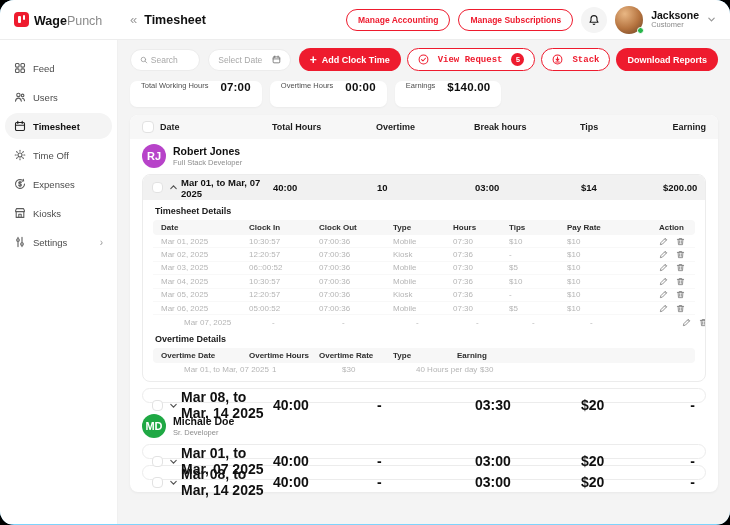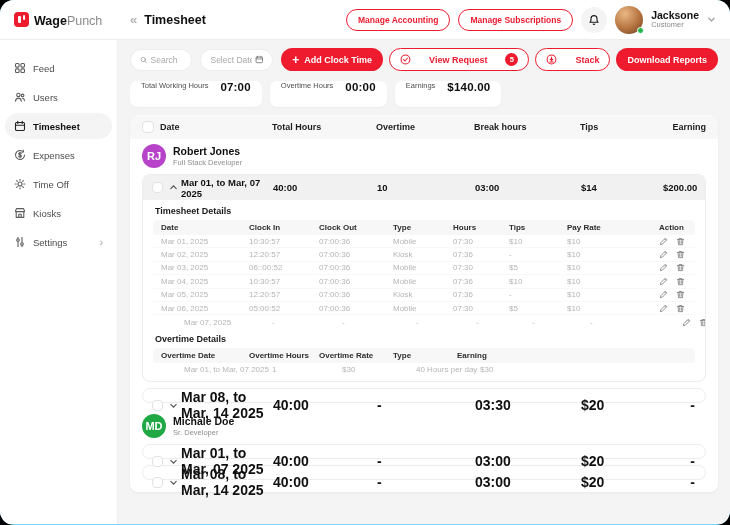--- a/index.html
+++ b/index.html
@@ -41,21 +41,21 @@
   
   .main{flex:1;background:#f4f4f4;overflow:hidden;}
   .toolbar{display:flex;align-items:center;padding:8px 12px 4px;gap:8px;}
   .search-pill,.date-pill{display:flex;align-items:center;gap:3px;background:#fff;border:1px solid #ececec;border-radius:12px;height:22px;padding:0 9px;}
   .search-pill{width:86px;}
   .date-pill{width:102px;}
   .search-pill input,.date-pill input{border:none;outline:none;font-size:8.5px;width:100%;color:#333;background:transparent;font-family:inherit;}
   .search-pill input::placeholder,.date-pill input::placeholder{color:#a8a8a8;}
   .toolbar-right{margin-left:auto;display:flex;align-items:center;gap:6px;}
   .btn-solid{background:var(--accent);color:#fff;border:none;border-radius:13px;height:23px;padding:0 11px;font-size:9px;font-weight:bold;display:flex;align-items:center;gap:5px;cursor:pointer;white-space:nowrap;font-family:inherit;}
-  .btn-outline{background:#fff;color:var(--accent);border:1px solid var(--accent);border-radius:13px;height:23px;padding:0 10px;font-size:9px;font-weight:bold;display:flex;align-items:center;gap:18px;cursor:pointer;white-space:nowrap;font-family:Liberation Sans, sans-serif;}
+  .btn-outline{background:#fff;color:var(--accent);border:1px solid var(--accent);border-radius:13px;height:23px;padding:0 10px;font-size:9px;font-weight:bold;display:flex;align-items:center;gap:9px;cursor:pointer;white-space:nowrap;font-family:Liberation Mono, monospace;}
   .plus{font-size:12px;font-weight:bold;line-height:1;}
   .badge{width:13px;height:13px;border-radius:50%;background:var(--accent);color:#fff;font-size:7.5px;font-weight:bold;display:flex;align-items:center;justify-content:center;}
 
   .summary{display:flex;gap:8px;padding:6px 12px 0;}
   .sum-card{background:#fff;border-radius:7px;height:26px;display:flex;gap:12px;padding:0 11px;box-shadow:0 1px 2px rgba(0,0,0,.04);}
   .sum-label{font-size:7.5px;color:#4f4f4f;}
   .sum-value{font-size:11.5px;font-weight:bold;color:#0e0e0e;letter-spacing:.2px;}
 
   
   .card{margin:8px 12px 0;background:#fff;border-radius:8px;box-shadow:0 1px 3px rgba(0,0,0,.05);padding-bottom:6px;}
@@ -150,32 +150,32 @@
       </div>
       <div class="side-item active">
         <svg width="12" height="12" viewBox="0 0 12 12" fill="none" stroke-width="1.1" stroke-linecap="round">
             <rect x="1.5" y="2.5" width="9" height="8" rx="1.2"></rect>
             <path d="M3.8 1.3v2.2M8.2 1.3v2.2M1.5 5.2h9"></path>
           </svg>
         <span>Timesheet</span>
       </div>
       <div class="side-item">
         <svg width="12" height="12" viewBox="0 0 12 12" fill="none" stroke-width="1.1" stroke-linecap="round">
+            <circle cx="6" cy="6" r="2"></circle>
+            <path d="M6 1.2v1M6 9.8v1M1.2 6h1M9.8 6h1M2.6 2.6l.7.7M8.7 8.7l.7.7M9.4 2.6l-.7.7M3.3 8.7l-.7.7"></path>
+          </svg>
+        <span>Time Off</span>
+      </div>
+      <div class="side-item">
+        <svg width="12" height="12" viewBox="0 0 12 12" fill="none" stroke-width="1.1" stroke-linecap="round">
             <path d="M10.5 6A4.5 4.5 0 1 1 8.2 2.1"></path>
             <path d="M9.3 1.3l.3 1.6-1.6.3"></path>
             <path d="M7.3 4.6c-.2-.6-.7-.9-1.3-.9-.8 0-1.3.5-1.3 1.1 0 1.5 2.7.7 2.7 2.2 0 .6-.6 1.1-1.4 1.1-.7 0-1.2-.4-1.4-1M6 3v6"></path>
           </svg>
         <span>Expenses</span>
-      </div>
-      <div class="side-item">
-        <svg width="12" height="12" viewBox="0 0 12 12" fill="none" stroke-width="1.1" stroke-linecap="round">
-            <circle cx="6" cy="6" r="2"></circle>
-            <path d="M6 1.2v1M6 9.8v1M1.2 6h1M9.8 6h1M2.6 2.6l.7.7M8.7 8.7l.7.7M9.4 2.6l-.7.7M3.3 8.7l-.7.7"></path>
-          </svg>
-        <span>Time Off</span>
       </div>
       <div class="side-item">
         <svg width="12" height="12" viewBox="0 0 12 12" fill="none" stroke-width="1.1" stroke-linejoin="round">
             <path d="M1.6 4.6V3.4l1-1.8h6.8l1 1.8v1.2z"></path>
             <path d="M2.2 4.6v5.8h7.6V4.6"></path>
             <path d="M4.8 10.4V7.2h2.4v3.2"></path>
           </svg>
         <span>Kiosks</span>
       </div>
       <div class="side-item">

